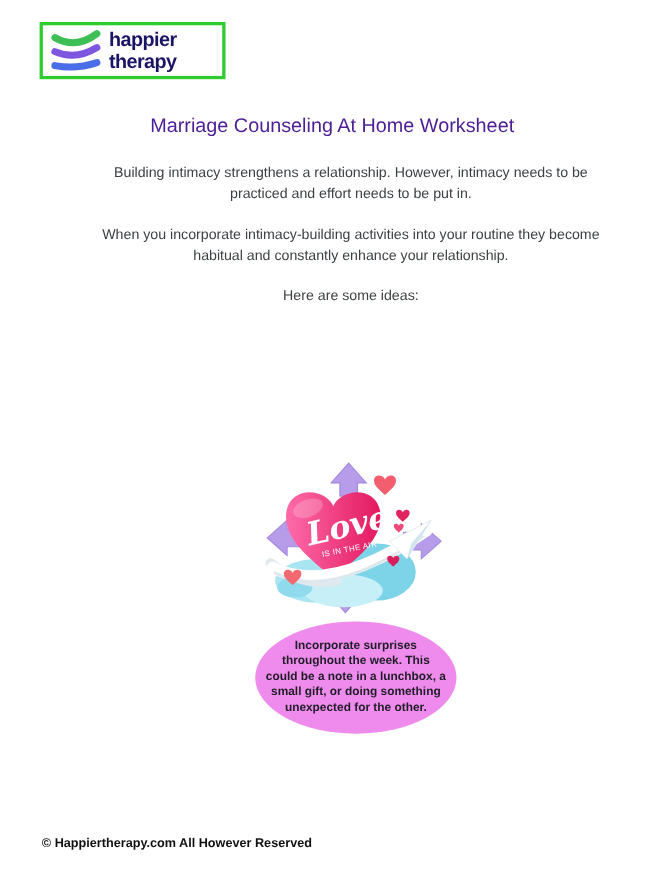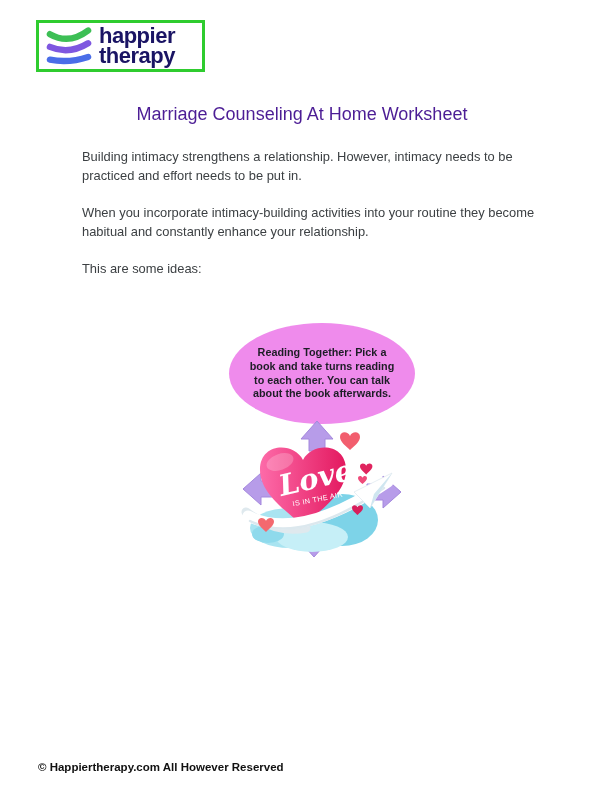--- a/index.html
+++ b/index.html
@@ -5,30 +5,30 @@
   html,body{margin:0;padding:0;}
   body{
     width:604px;height:796px;position:relative;background:#ffffff;
     font-family:"Liberation Sans", sans-serif;overflow:hidden;
   }
   .logo-box{
     position:absolute;left:36px;top:20px;width:157px;height:46px;
     border:3px solid #2fcc2f;display:flex;align-items:center;gap:6px;
     padding-left:6px;background:#ffffff;
   }
-  .logo-text{color:#1a1464;font-weight:bold;font-size:22px;line-height:20px;letter-spacing:-0.5px;}
+  .logo-text{color:#1a1464;font-weight:bold;font-size:18px;line-height:20px;letter-spacing:-0.5px;}
   .title{
     position:absolute;left:0;right:0;top:104px;text-align:center;
     font-size:18px;color:#4c1d95;
   }
   .intro{
     position:absolute;left:82px;top:147px;width:474px;
     font-size:12.9px;line-height:19px;color:#3c4043;
   }
-  .intro p{margin:0 0 18px 0;}
+  .intro p{margin:0 0 18px 0;text-align:center;}
   .diagram{position:absolute;left:0;top:315px;width:604px;height:380px;}
   .bubble{
     position:absolute;border-radius:50%;background:#ef8bec;
     display:flex;align-items:center;justify-content:center;text-align:center;
     font-size:10.8px;font-weight:bold;color:#1d1d26;line-height:1.28;
   }
   .bubble-top{left:229px;top:8px;width:186px;height:101px;}
   .bubble-top .bt{width:156px;}
   .bubble-left{left:57px;top:126px;width:173px;height:98px;}
   .bubble-left .bt{width:136px;}
@@ -55,31 +55,31 @@
     <div>happier</div>
     <div>therapy</div>
   </div>
 </div>
 
 <div class="title">Marriage Counseling At Home Worksheet</div>
 
 <div class="intro">
   <p>Building intimacy strengthens a relationship. However, intimacy needs to be practiced and effort needs to be put in.</p>
   <p>When you incorporate intimacy-building activities into your routine they become habitual and constantly enhance your relationship.</p>
-  <p>This are some ideas:</p>
+  <p>Here are some ideas:</p>
 </div>
 
 <div class="diagram">
 
-  <div class="bubble bubble-top">
-    <span class="bt">Reading Together: Pick a book and take turns reading to each other. You can talk about the book afterwards.</span>
-  </div>
 
 
 
+  <div class="bubble bubble-bottom">
+    <span class="bt">Incorporate surprises throughout the week. This could be a note in a lunchbox, a small gift, or doing something unexpected for the other.</span>
+  </div>
 
   <svg class="center-art" viewBox="0 0 164 142">
     <defs>
       <linearGradient id="hg" x1="0" y1="0" x2="1" y2="0">
         <stop offset="0" stop-color="#fd6ba9"></stop>
         <stop offset="1" stop-color="#e3195f"></stop>
       </linearGradient>
       <path id="sh" d="M10,6 C8,1 0,1 0,7 C0,12 6,16 10,20 C14,16 20,12 20,7 C20,1 12,1 10,6 Z"></path>
     </defs>
 

